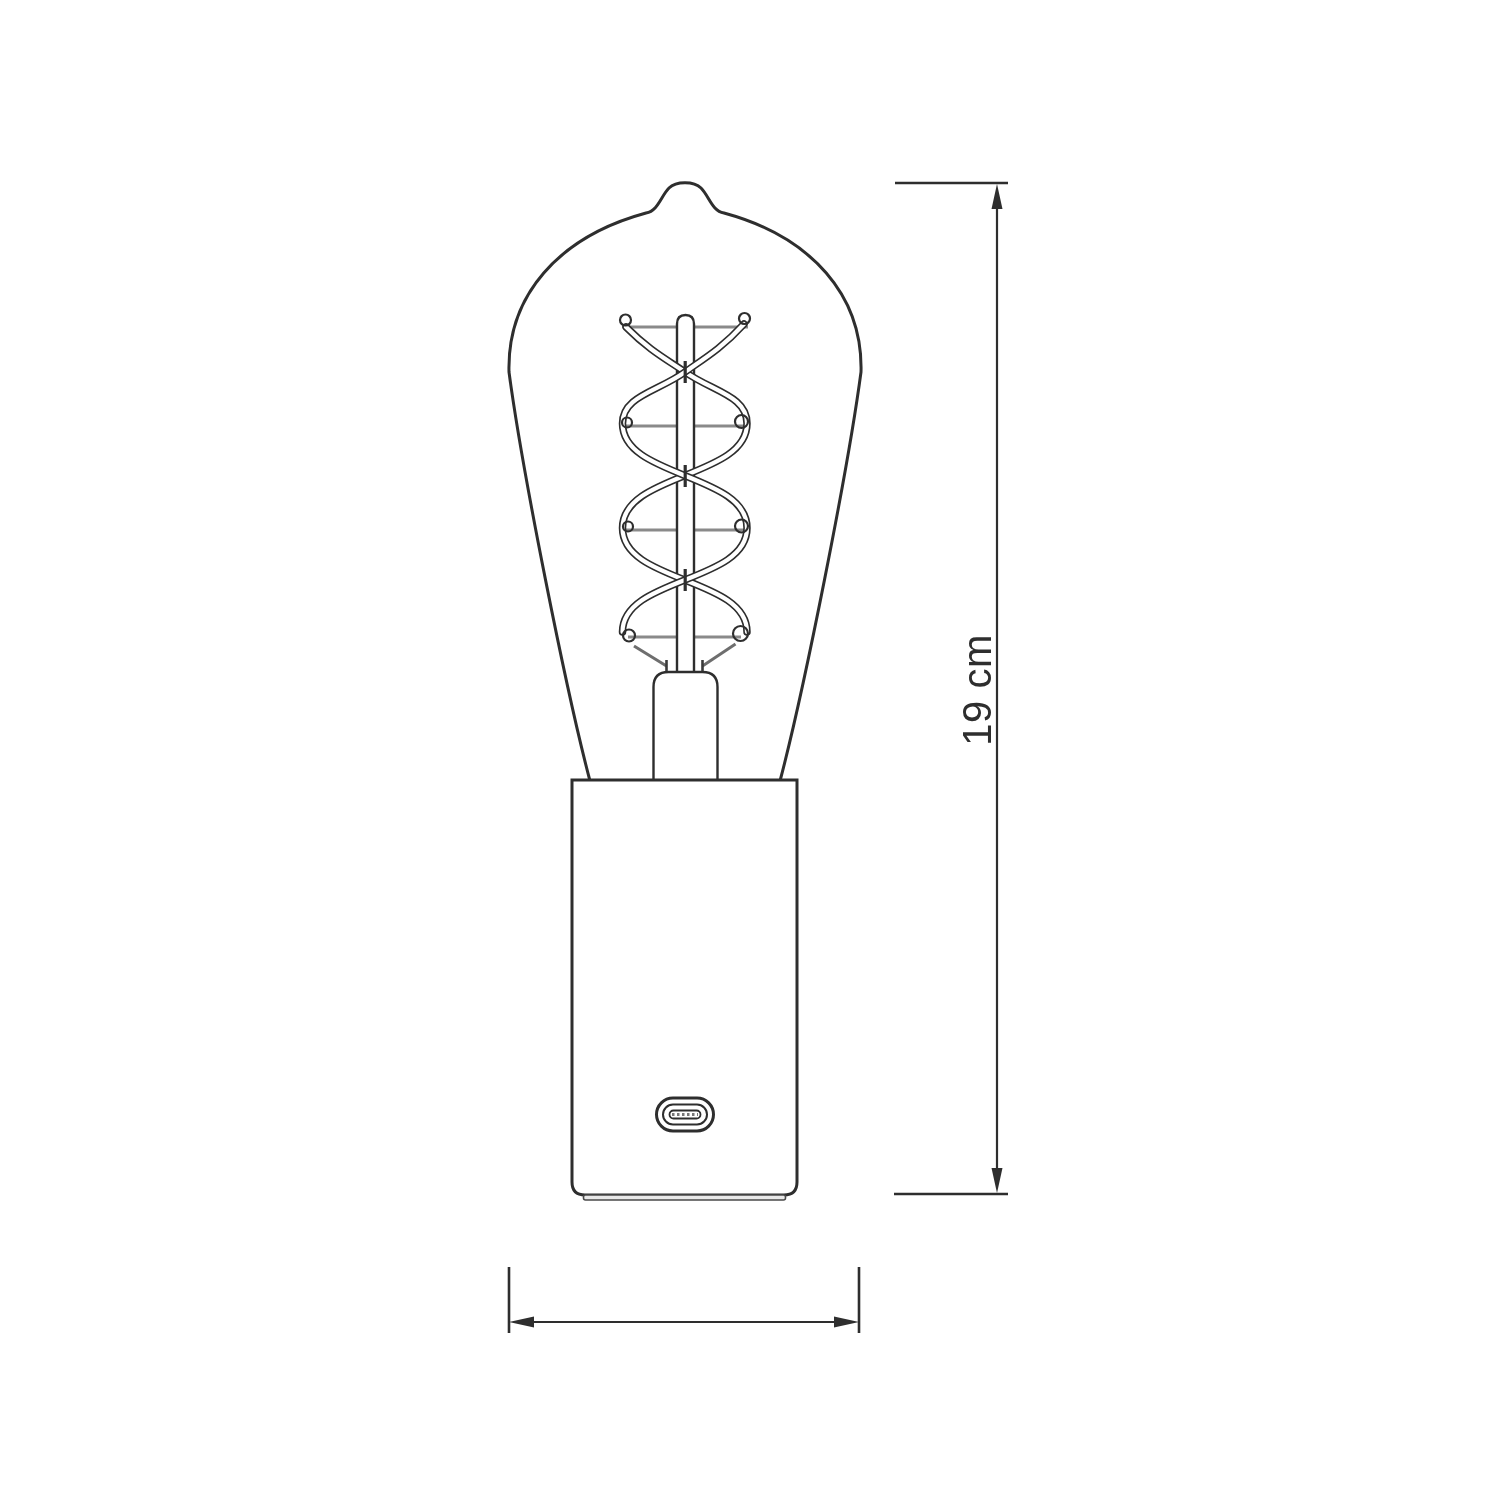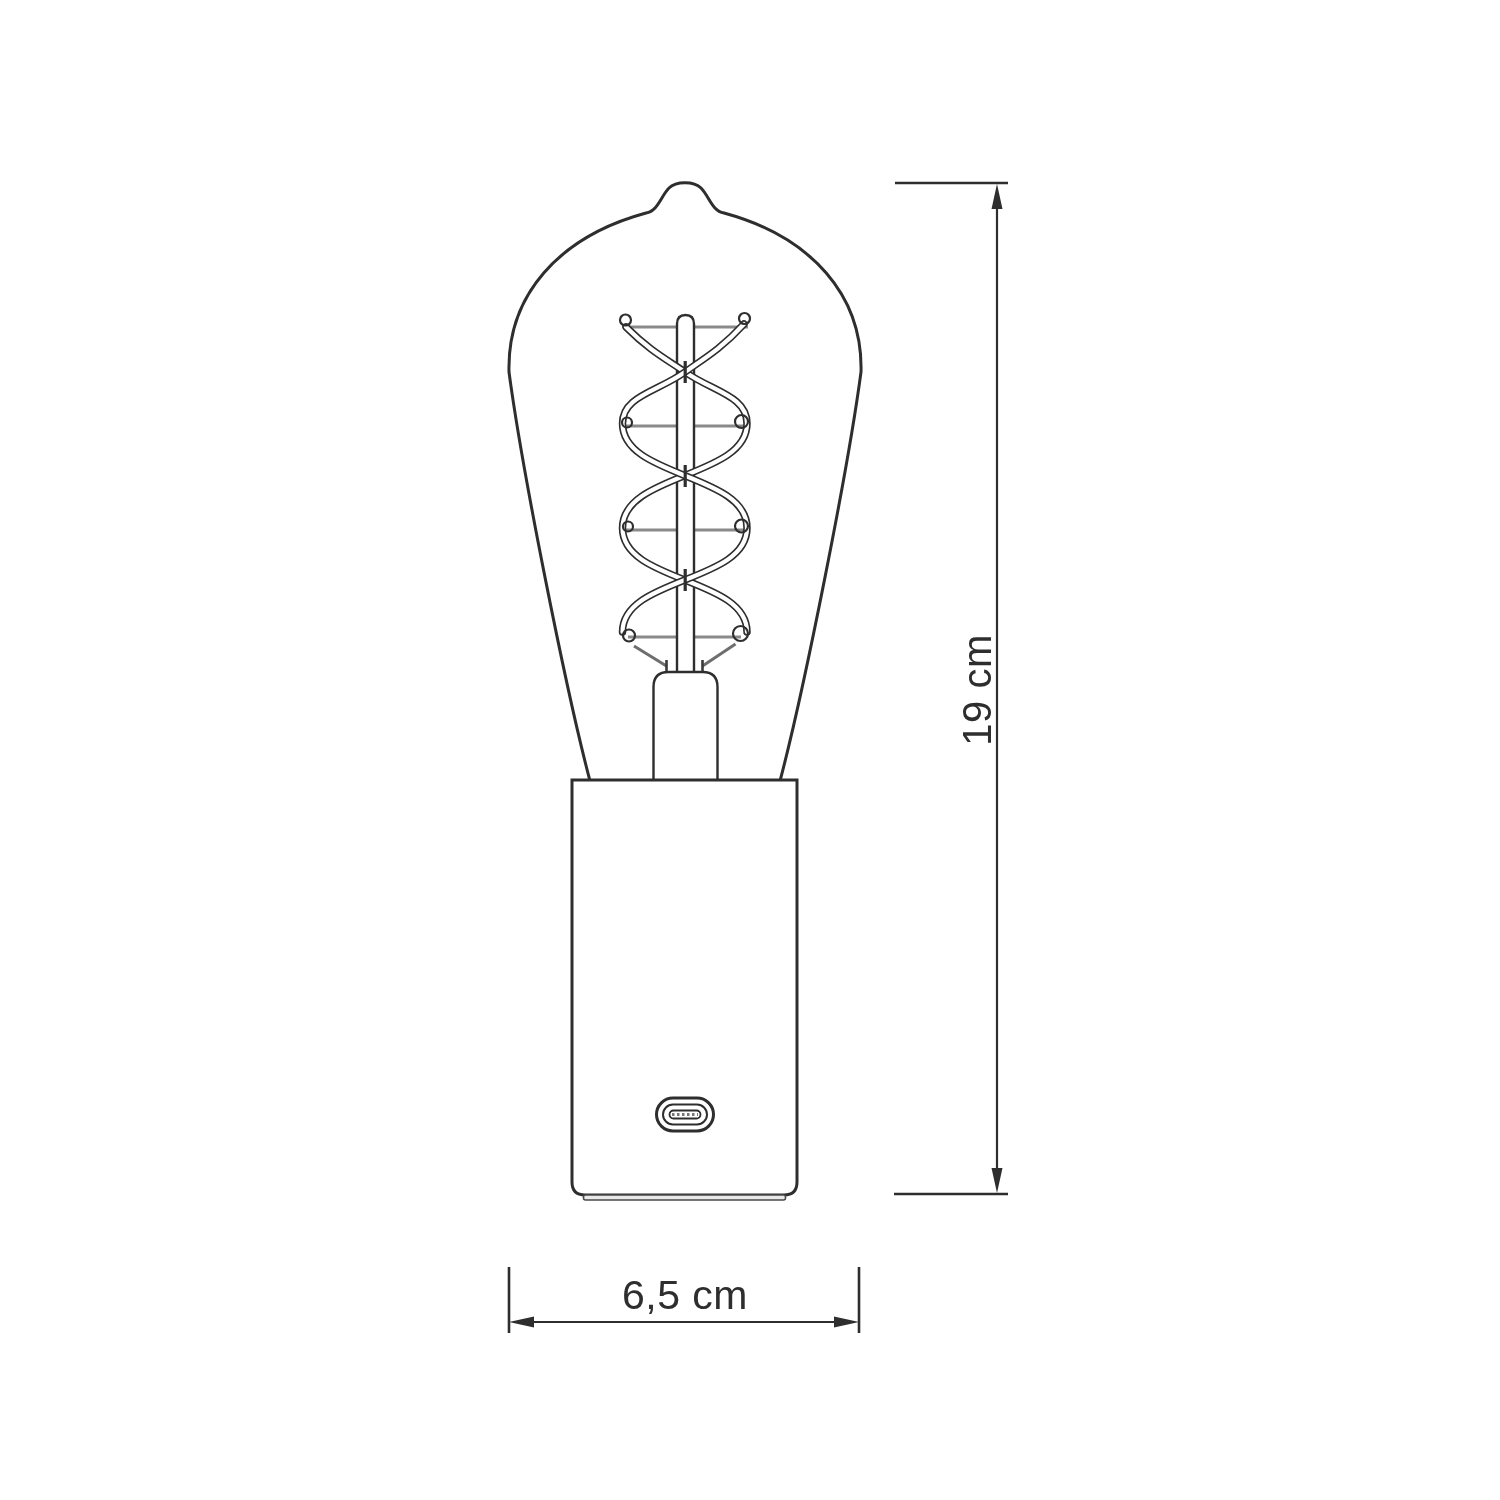--- a/index.html
+++ b/index.html
@@ -145,15 +145,14 @@
       <line x1="509" y1="1267" x2="509" y2="1333" stroke="var(--outline)" stroke-width="2.6"></line>
       <line x1="859" y1="1267" x2="859" y2="1333" stroke="var(--outline)" stroke-width="2.6"></line>
       <line x1="532" y1="1322" x2="836" y2="1322" stroke="var(--outline)" stroke-width="2.2"></line>
       <polygon points="509,1322 534,1316.5 534,1327.5" fill="var(--outline)"></polygon>
       <polygon points="859,1322 834,1316.5 834,1327.5" fill="var(--outline)"></polygon>
     </g>
   </svg>
 
   <div class="dim-label vertical">19 cm</div>
 
-  <div class="dim-label horizontal">6,5 cm</div>
 
 </div>
 
 </body></html>

